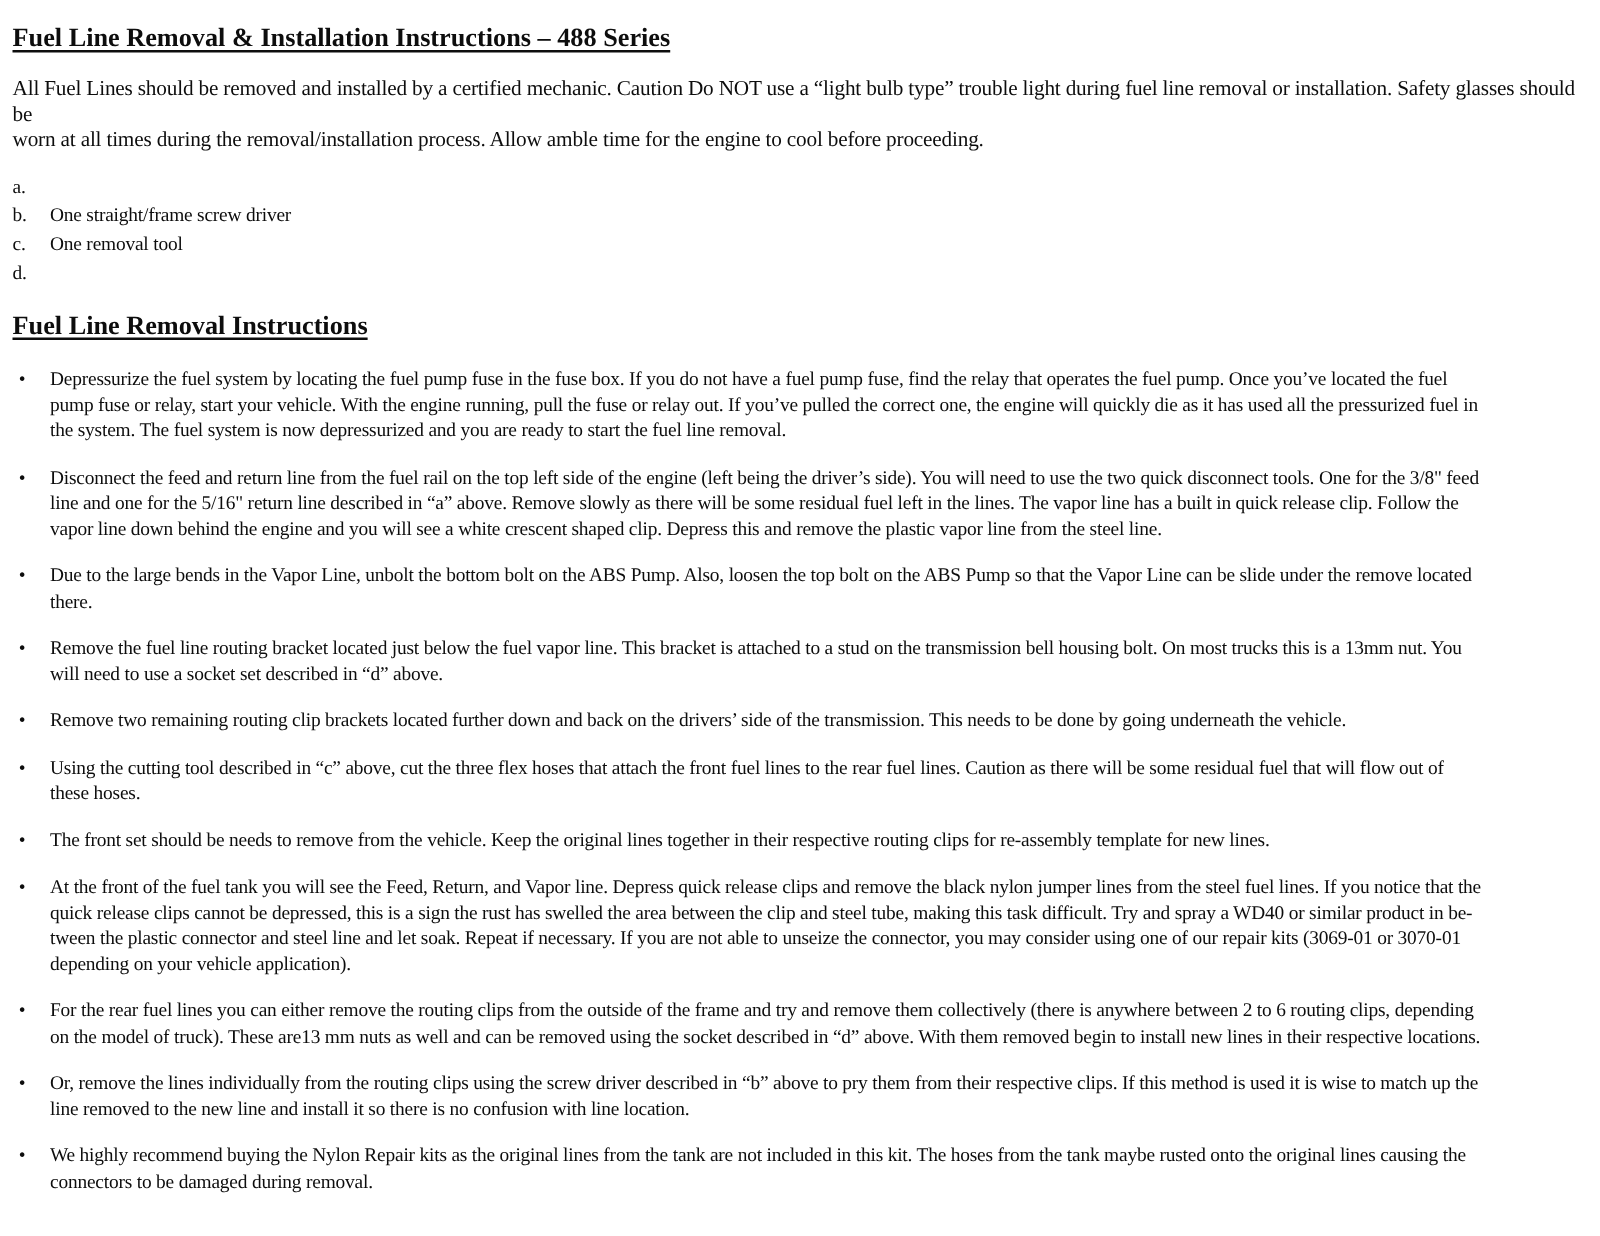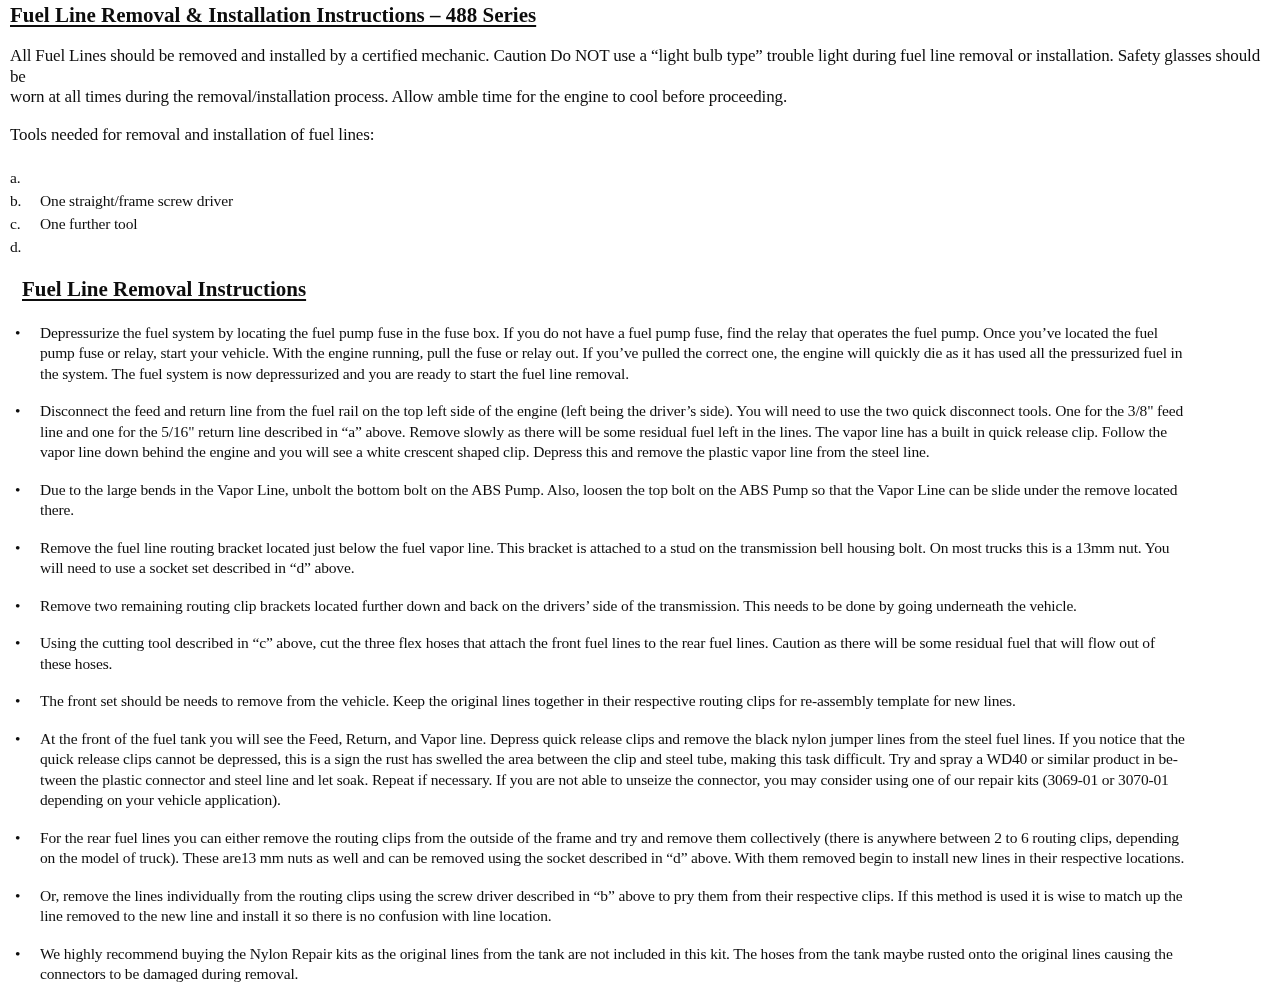--- a/index.html
+++ b/index.html
@@ -2,32 +2,32 @@
 <html><head>
 <meta charset="utf-8">
 <style>
   html, body { margin: 0; padding: 0; background: #ffffff; }
   body {
     width: 1280px; height: 989px;
     font-family: "Liberation Serif", serif;
     color: #0d0d0d;
     overflow: hidden;
   }
-  .page { padding: 3px 10px 0 10px; }
+  .page { padding: 18px 10px 0 10px; }
 
   h1.doc-title {
     font-size: 21px; font-weight: bold;
     margin: 0 0 18px 0;
     text-decoration: underline;
     text-decoration-thickness: 2px;
     text-underline-offset: 3px;
   }
   h2.section-title {
     font-size: 21px; font-weight: bold;
-    margin: 19px 0 21px 12px;
+    margin: 19px 0 21px 0;
     text-decoration: underline;
     text-decoration-thickness: 2px;
     text-underline-offset: 3px;
   }
 
   .para {
     font-size: 17px; line-height: 20.5px;
     letter-spacing: -0.15px;
     white-space: pre-line;
     margin: 0 0 17px 0;
@@ -58,33 +58,32 @@
 </head>
 <body>
 
 <main class="page">
 
   <h1 class="doc-title">Fuel Line Removal &amp; Installation Instructions – 488 Series</h1>
 
   <p class="para">All Fuel Lines should be removed and installed by a certified mechanic. Caution Do NOT use a “light bulb type” trouble light during fuel line removal or installation. Safety glasses should be
 worn at all times during the removal/installation process. Allow amble time for the engine to cool before proceeding.</p>
 
-  <p class="para tools-heading">Tools needed for removal and installation of fuel lines:</p>
 
   <ol class="tools">
     <li>
       <span class="m">a.</span>
     </li>
     <li>
       <span class="m">b.</span>
       <span class="t">One straight/frame screw driver</span>
     </li>
     <li>
       <span class="m">c.</span>
-      <span class="t">One further tool</span>
+      <span class="t">One removal tool</span>
     </li>
     <li>
       <span class="m">d.</span>
     </li>
   </ol>
 
   <h2 class="section-title">Fuel Line Removal Instructions</h2>
 
   <ul class="bullets">
     <li>

